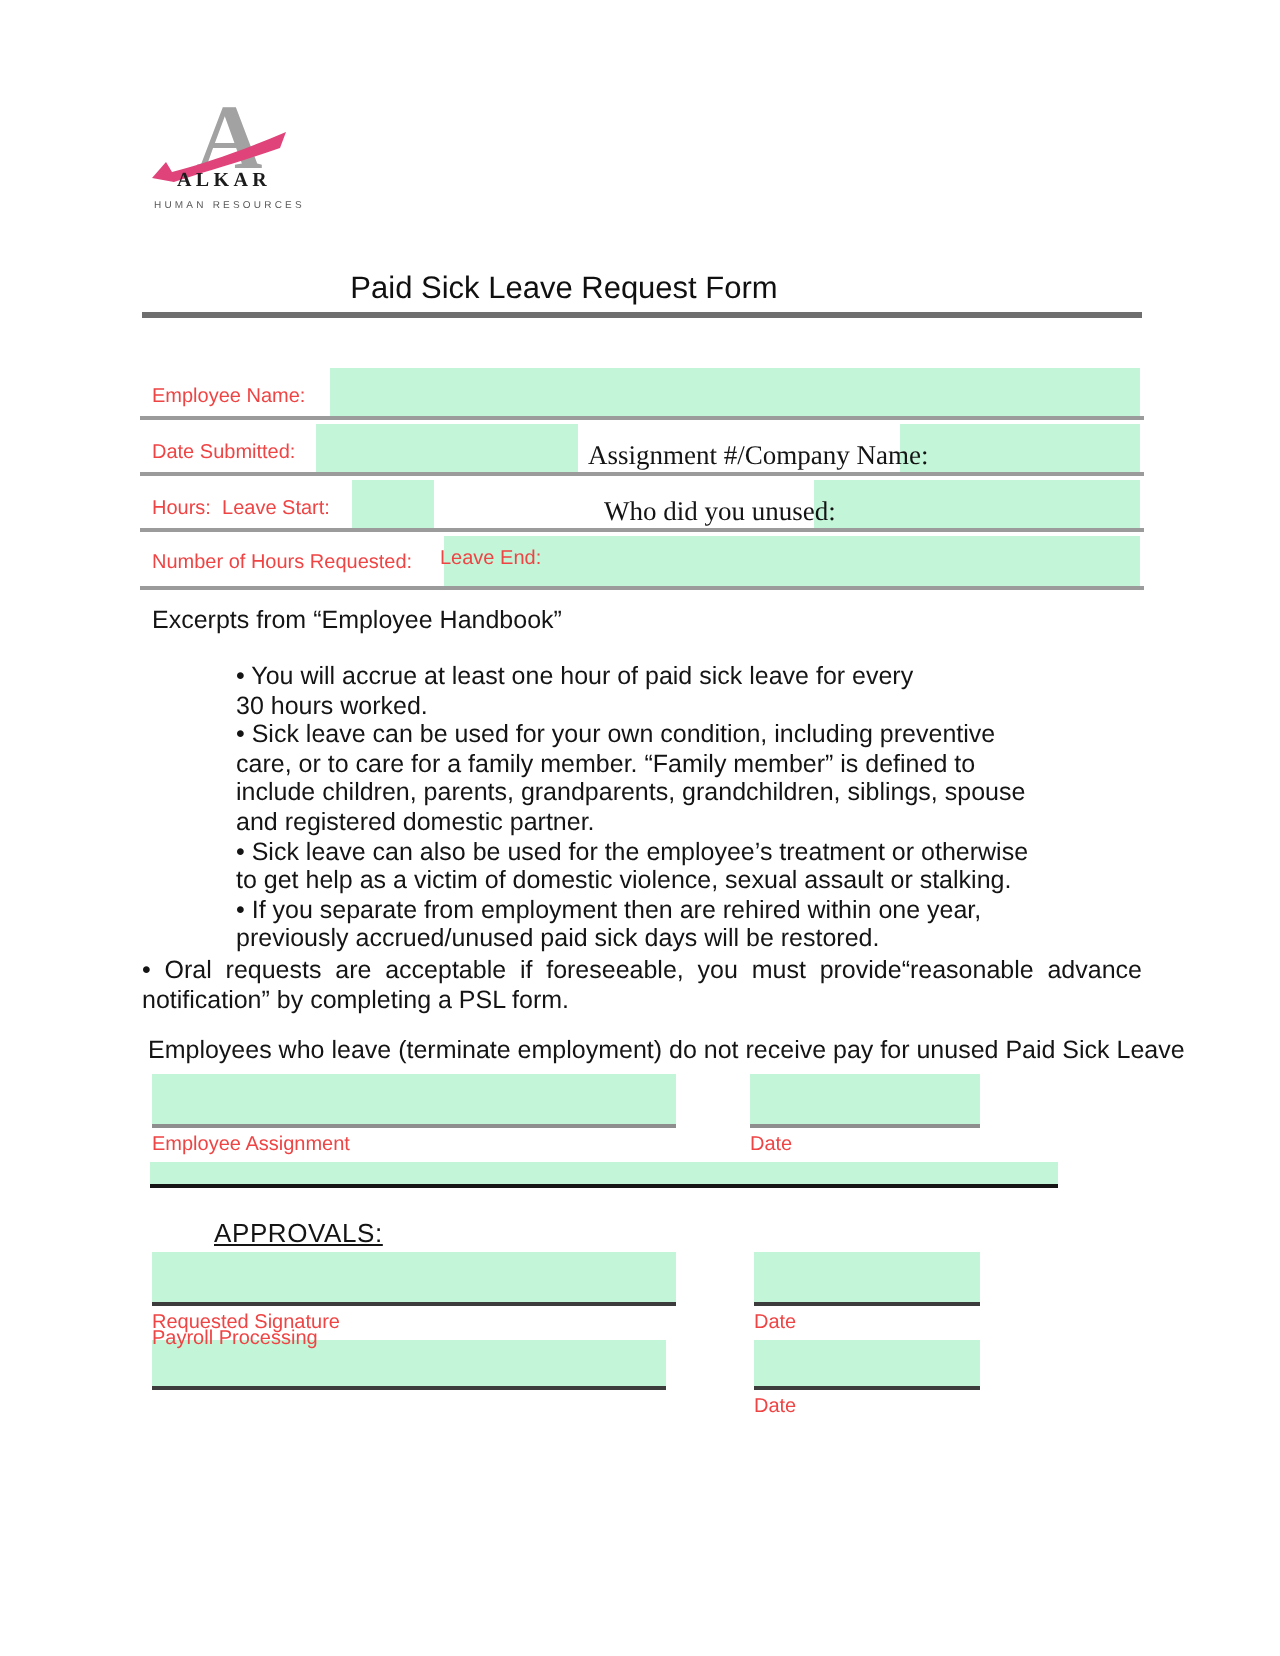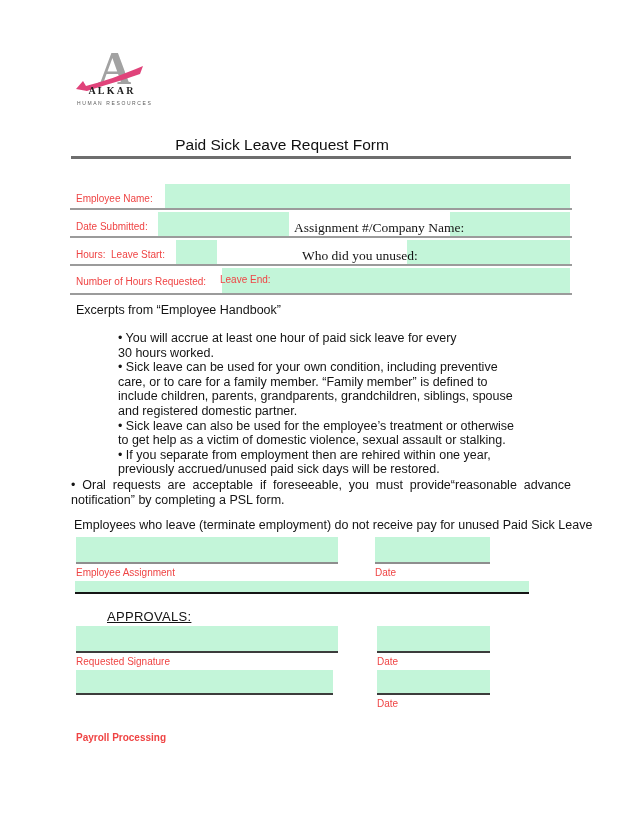--- a/index.html
+++ b/index.html
@@ -124,16 +124,16 @@
 
   <div class="abs approvals" style="left:76px; top:609px;margin-left:31px;">APPROVALS:</div>
 
   <div class="abs sig-box-dark" style="left:76px; top:626px; width:262px; height:27px;"></div>
   <div class="abs sig-box-dark" style="left:377px; top:626px; width:113px; height:27px;"></div>
   <div class="abs lbl" style="left:76px; top:656px;">Requested Signature</div>
   <div class="abs lbl" style="left:377px; top:656px;">Date</div>
 
   <div class="abs sig-box-dark" style="left:76px; top:670px; width:257px; height:25px;"></div>
   <div class="abs sig-box-dark" style="left:377px; top:670px; width:113px; height:25px;"></div>
-  <div class="abs lbl" style="left:76px; top:732px;font-weight:bold;">Payroll Processing</div>
+  <div class="abs lbl" style="left:76px; top:664px;">Payroll Processing</div>
   <div class="abs lbl" style="left:377px; top:698px;">Date</div>
 
 </div>
 
 </body></html>

